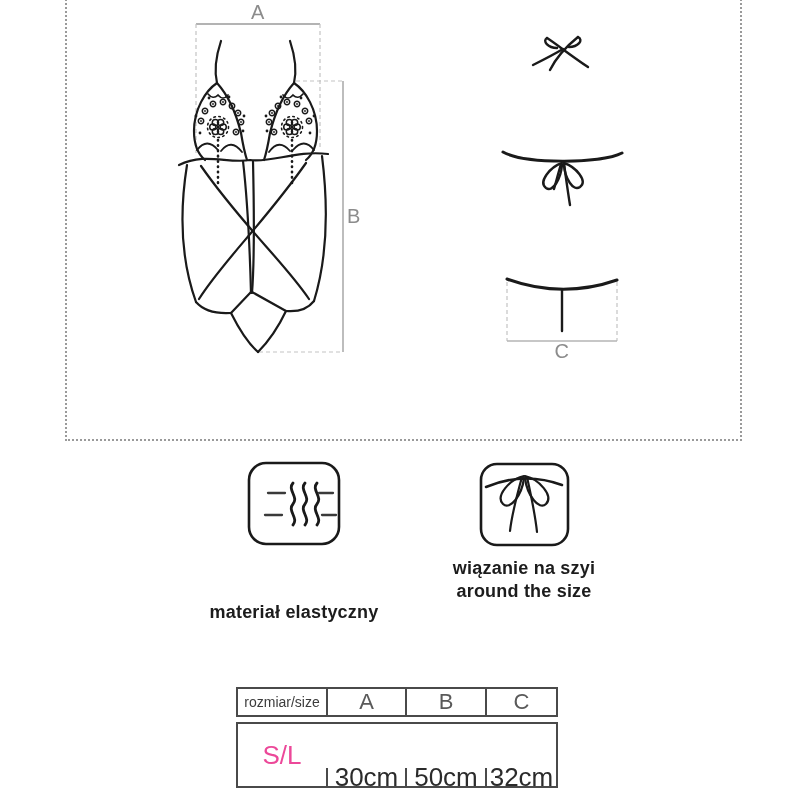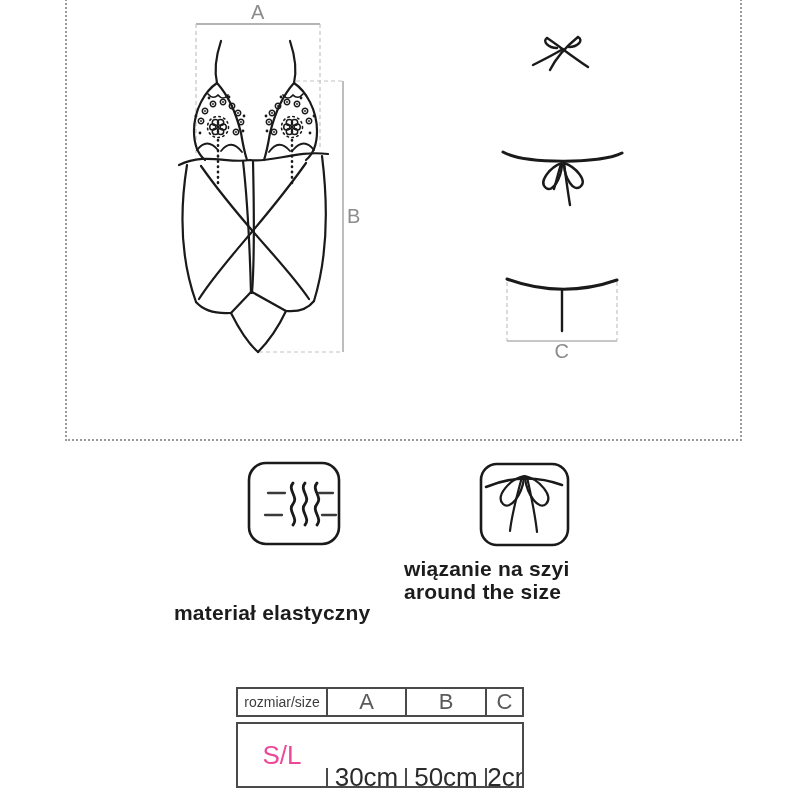--- a/index.html
+++ b/index.html
@@ -16,28 +16,28 @@
   .mlabel{
     position:absolute;color:#8c8c8c;font-size:20px;line-height:20px;
     text-align:center;letter-spacing:.5px;
   }
   .mlabel.a{left:244px;top:2px;width:28px;}
   .mlabel.b{left:344px;top:206px;width:20px;}
   .mlabel.c{left:549px;top:341px;width:26px;}
   
   .feature-icon{position:absolute;}
   .caption{
-    position:absolute;text-align:left;font-weight:bold;letter-spacing:.2px;
-    color:#1c1c1c;font-size:21px;line-height:23px;
+    position:absolute;text-align:center;font-weight:bold;letter-spacing:.2px;
+    color:#1c1c1c;font-size:18px;line-height:23px;
   }
   .caption.left{left:174px;top:601px;width:240px;}
   .caption.right{left:404px;top:557px;width:240px;}
   
   .size-table{
-    position:absolute;left:236px;width:288px;box-sizing:border-box;
+    position:absolute;left:236px;width:322px;box-sizing:border-box;
     border:2px solid #4a4a4a;display:grid;grid-template-columns:88px 79px 80px auto;
     background:#fff;
   }
   .size-table.head{top:687px;height:30px;}
   .size-table.body{top:722px;height:66px;}
   .size-table .cell{
     display:flex;align-items:center;justify-content:center;
     border-left:2px solid #4a4a4a;box-sizing:border-box;overflow:hidden;
   }
   .size-table .cell:first-child{border-left:none;}

